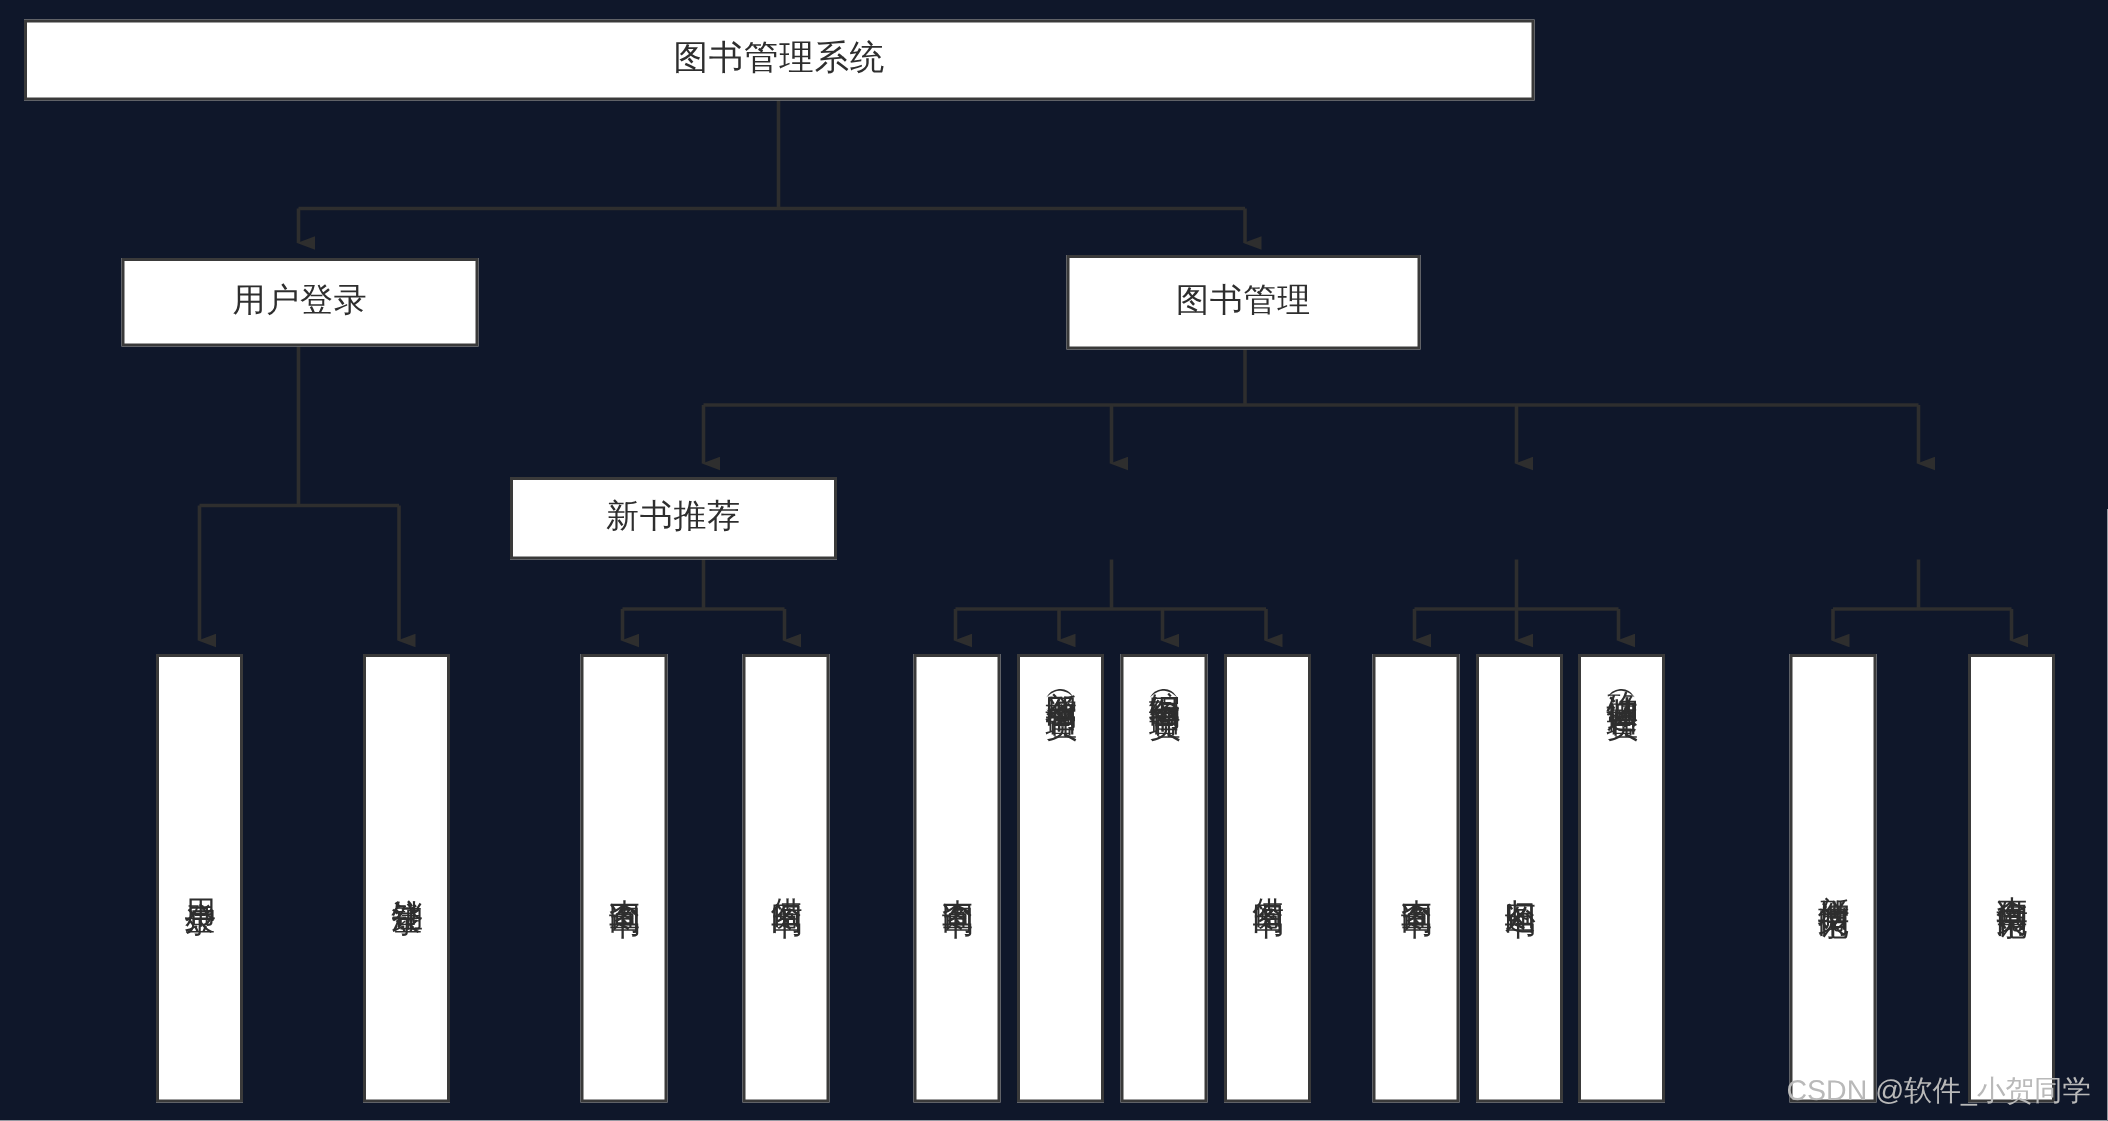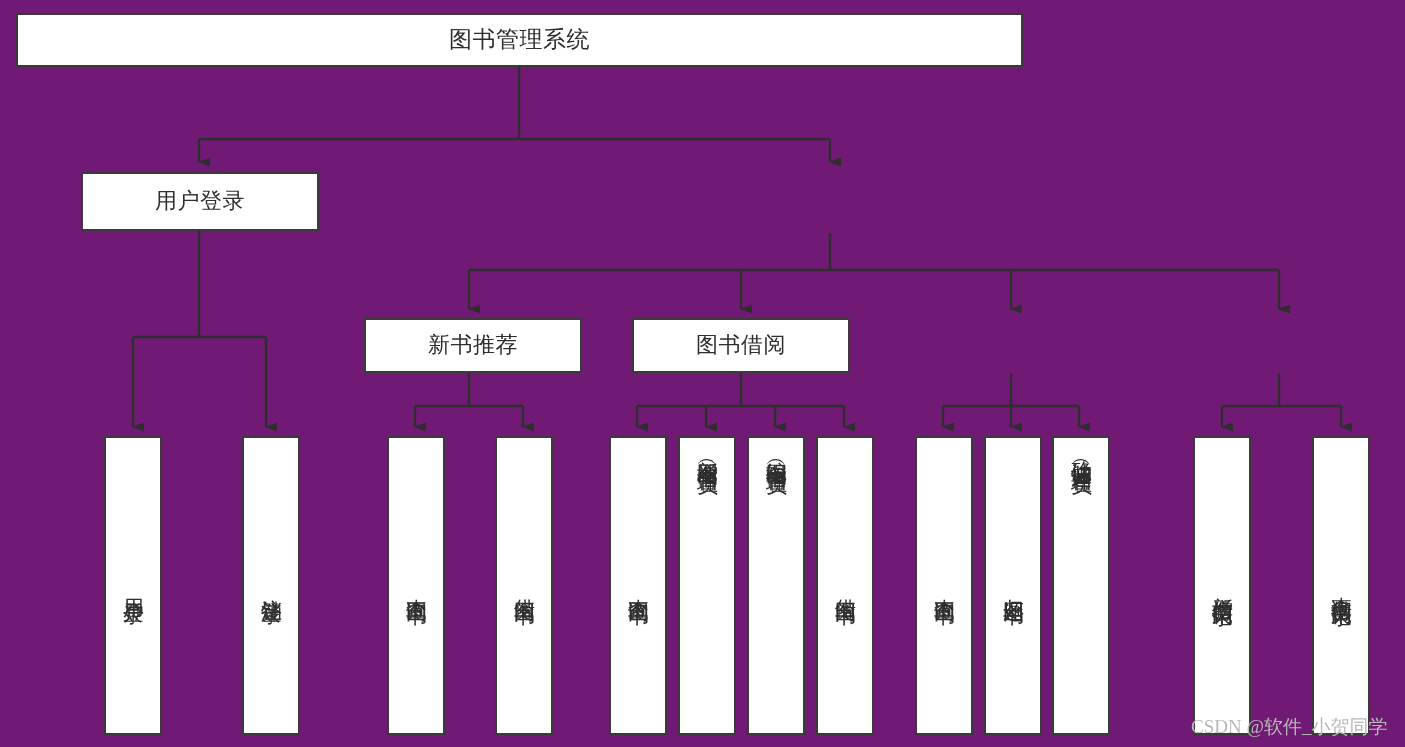--- a/index.html
+++ b/index.html
@@ -7,21 +7,21 @@
     padding: 0;
     background: #ffffff;
   }
   body {
     font-family: "DejaVu Sans", "Liberation Sans", sans-serif;
   }
   #canvas {
     position: relative;
     width: 1405px;
     height: 747px;
-    background: #701a75;
+    background: #0f172a;
     overflow: hidden;
   }
   svg.wires {
     position: absolute;
     left: 0;
     top: 0;
     width: 1405px;
     height: 747px;
     pointer-events: none;
   }
@@ -67,21 +67,21 @@
   .node.v.mid {
     align-items: center;
     padding-top: 0;
   }
   .watermark {
     position: absolute;
     font-size: 19px;
     color: #b9b9b9;
     white-space: nowrap;
     z-index: 5;
-    font-family: Liberation Serif, serif;
+    font-family: Liberation Sans, sans-serif;
   }
 </style>
 </head>
 <body>
 
 <div id="canvas">
 
   <svg class="wires" viewBox="0 0 1405 747" xmlns="http://www.w3.org/2000/svg">
     <defs>
       <marker id="arw" markerWidth="10" markerHeight="12" refX="4.5" refY="11" orient="auto" markerUnits="userSpaceOnUse">
@@ -132,26 +132,26 @@
     </g>
   </svg>
 
   <div class="node h root" style="left:16px; top:13px; width:1007px; height:54px;">
     <span class="label">图书管理系统</span>
   </div>
 
   <div class="node h" style="left:81px; top:172px; width:238px; height:59px;">
     <span class="label">用户登录</span>
   </div>
+  <div class="node h" style="left:711px; top:170px; width:236px; height:63px;">
+    <span class="label">图书管理</span>
+  </div>
 
-  <div class="node h" style="left:364px; top:318px; width:218px; height:55px;">
+  <div class="node h" style="left:340px; top:318px; width:218px; height:55px;">
     <span class="label">新书推荐</span>
-  </div>
-  <div class="node h" style="left:632px; top:318px; width:218px; height:55px;">
-    <span class="label">图书借阅</span>
   </div>
 
   <div class="node v mid" style="left:104px; top:436px; width:58px; height:299px;">
     <span class="label">用户登录</span>
   </div>
   <div class="node v mid" style="left:242px; top:436px; width:58px; height:299px;">
     <span class="label">注销登录</span>
   </div>
 
   <div class="node v mid" style="left:387px; top:436px; width:58px; height:299px;">

